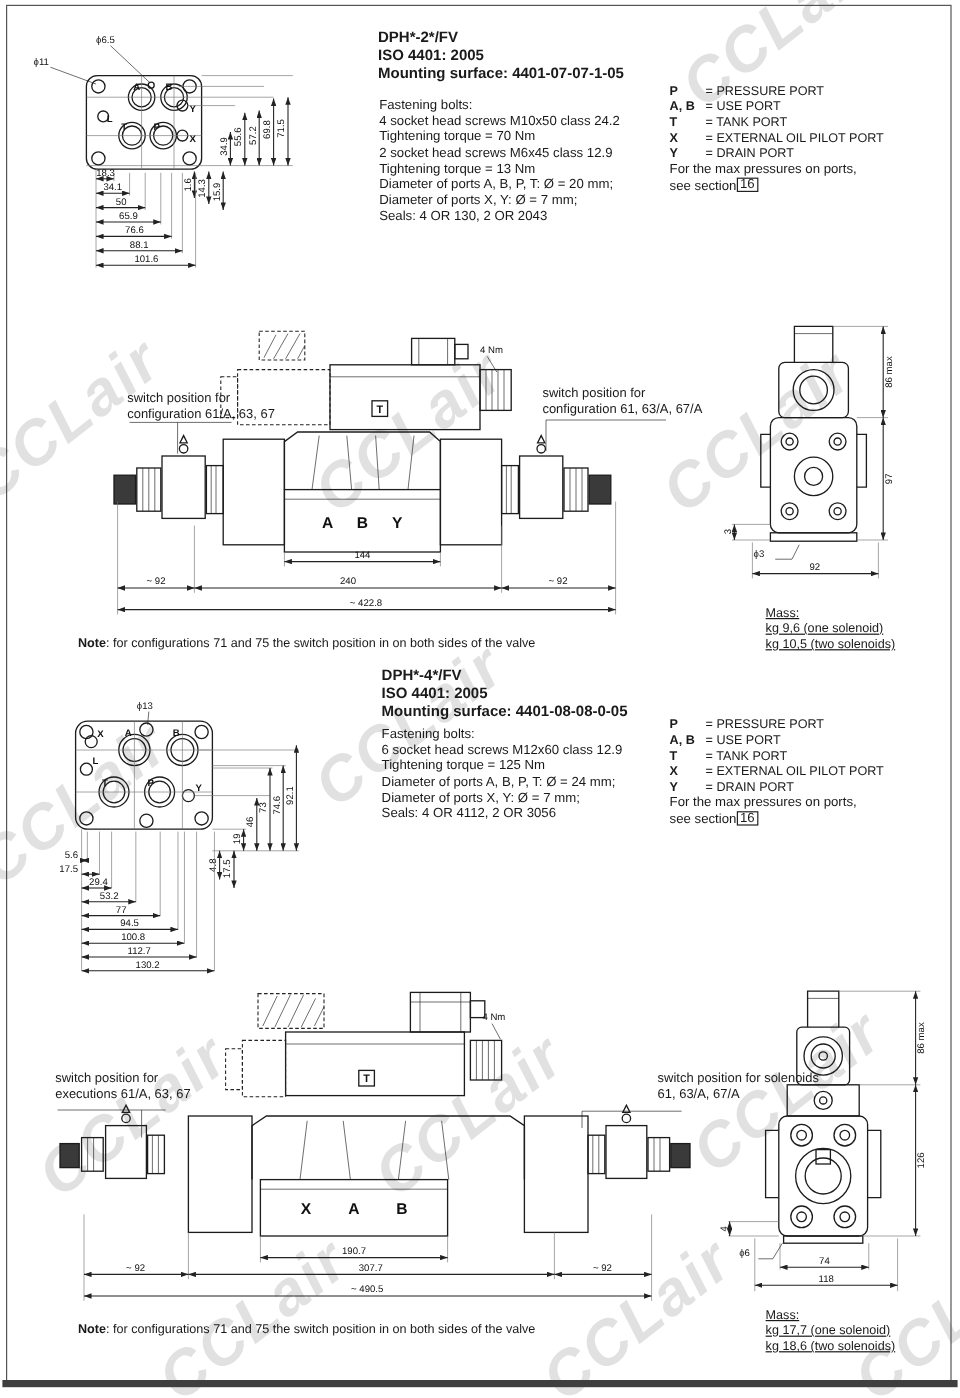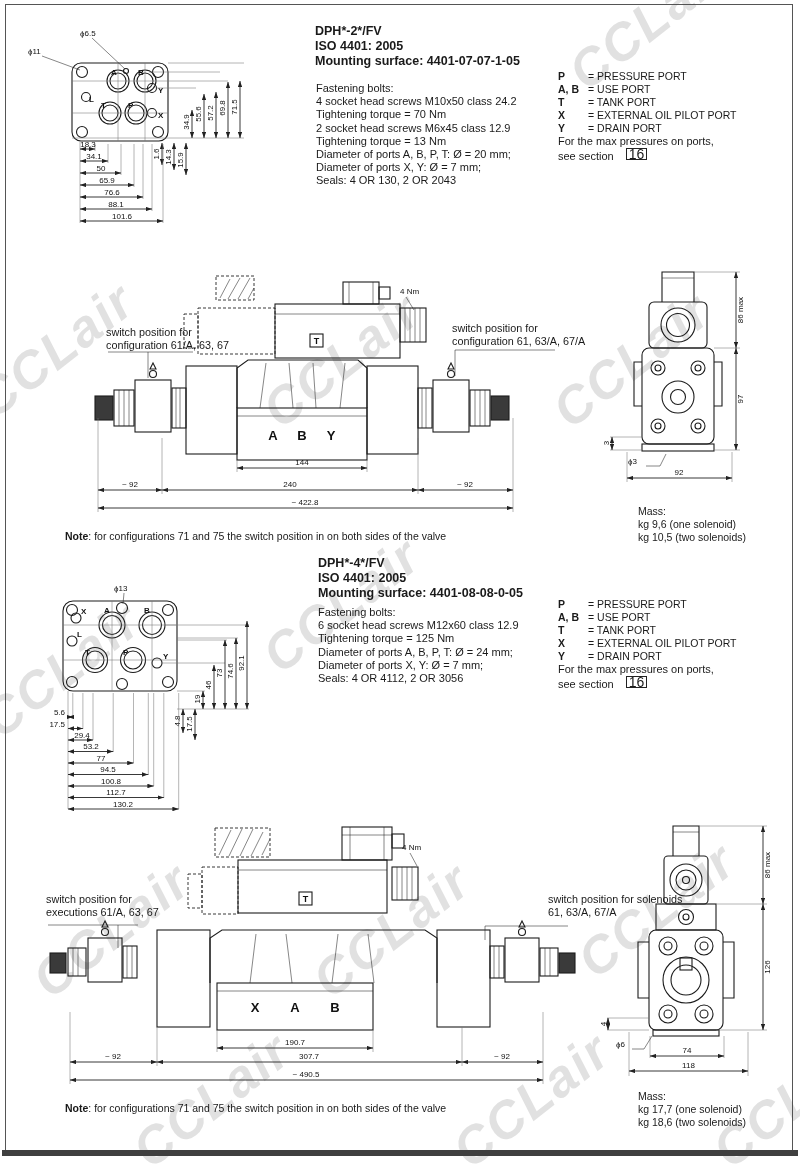--- a/index.html
+++ b/index.html
@@ -9,23 +9,23 @@
   .wm{position:absolute;z-index:0;font:italic 700 52px "Liberation Sans",sans-serif;
       color:rgba(70,70,70,0.16);transform:rotate(-38deg);letter-spacing:2px;white-space:nowrap;pointer-events:none;}
   .border-rect{position:absolute;left:5px;top:4px;width:786px;height:1146px;border:1px solid #555;z-index:0;}
   .bottom-bar{position:absolute;left:2px;top:1150px;width:796px;height:6px;background:#3f3f3f;z-index:2;}
   .h1{font-weight:bold;font-size:12.5px;line-height:15px;}
   .specs div{font-size:11px;line-height:13.2px;}
   .ports{font-size:10.5px;line-height:13px;}
   .ports .row{display:flex;}
   .ports .k{font-weight:bold;width:30px;flex:0 0 30px;}
   .pnote{font-size:11px;line-height:13px;}
-  .secref{display:inline-block;border:1px solid #222;font-size:14px;line-height:10px;padding:0 2px;margin-left:12px;vertical-align:1px;}
+  .secref{display:inline-block;border:1px solid #222;font-size:11px;line-height:10px;padding:0 2px;margin-left:0;vertical-align:1px;}
   .note{font-size:10.5px;}
-  .mass{font-size:10.5px;line-height:13px;}
+  .mass{font-size:10.5px;line-height:13px;text-decoration:underline;}
   .lbl{font-size:10.8px;line-height:12.5px;white-space:nowrap;}
   svg{overflow:visible;}
   svg text{font-family:"Liberation Sans",sans-serif;fill:#111;}
   .ln{stroke:#1c1c1c;stroke-width:1.1;fill:none;}
   .thn{stroke:#222;stroke-width:0.55;fill:none;}
   .ext{stroke:#777;stroke-width:0.55;fill:none;}
   .dash{stroke:#222;stroke-width:0.9;fill:none;stroke-dasharray:3,2;}
   .dl{stroke:#222;stroke-width:0.9;fill:none;marker-start:url(#ar);marker-end:url(#ar);}
   .dt{font-size:8px;}
   .pl{font-size:8px;font-weight:bold;}

